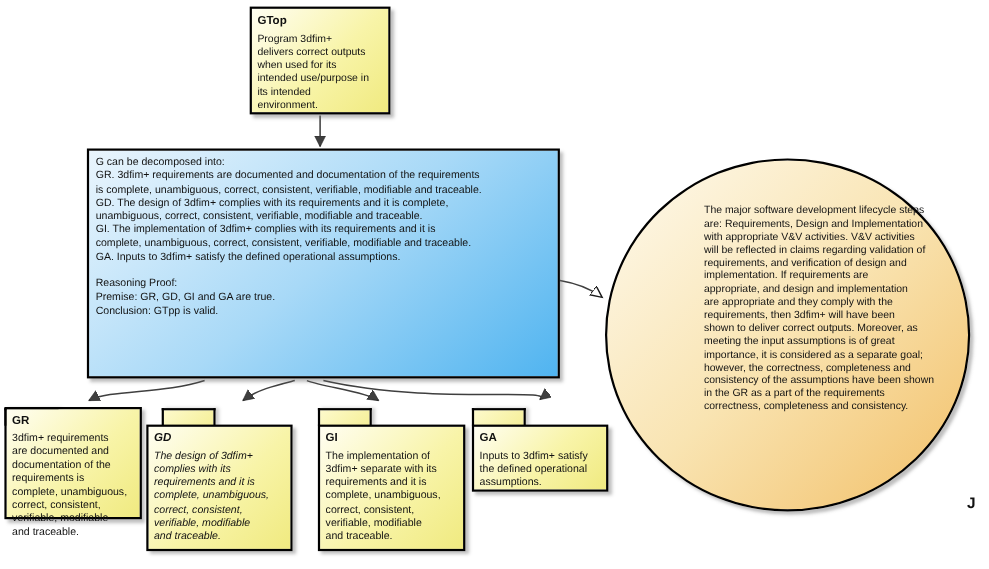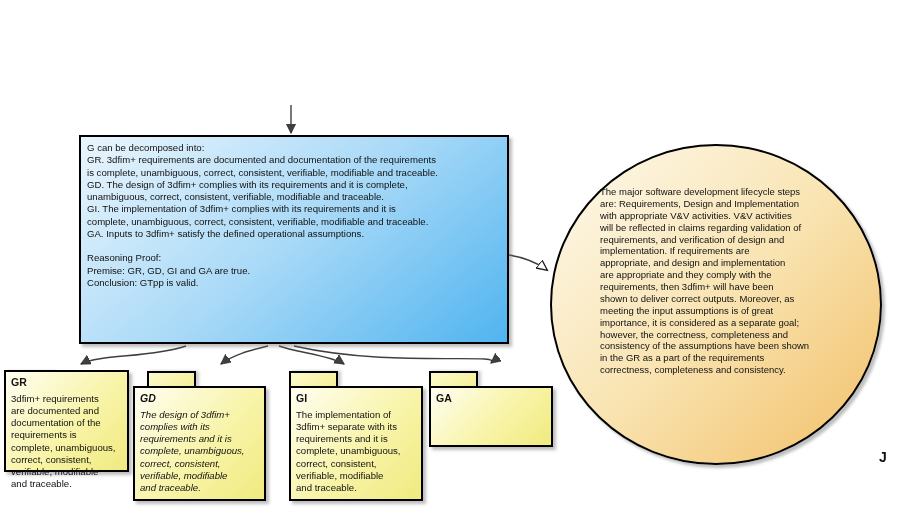--- a/index.html
+++ b/index.html
@@ -19,21 +19,21 @@
        border:2px solid var(--node-border,#000);border-bottom:none;
        background:linear-gradient(135deg,var(--tab-light,#FDFACC),var(--tab-dark,#F5EF98));
        box-shadow:3px 0 3px rgba(110,110,110,.35);}
   #gtop{left:227px;top:6px;width:128px;height:98px;padding:5px 5px;}
   #gtop .node-text{font-size:9.5px;}
   #stop{left:79px;top:135px;width:430px;height:209px;padding:5px 6px;
         background:linear-gradient(140deg,var(--strategy-light,#EAF5FD) 0%,#A8D9F7 50%,var(--strategy-dark,#50B4F0) 100%);}
   #jtop{left:550px;top:144px;width:332px;height:321px;border-radius:50%;
         background:linear-gradient(135deg,var(--justification-light,#FEFAEE) 0%,#F9E4B2 50%,var(--justification-dark,#F2BF67) 100%);}
   #jtop-inner{position:absolute;left:48px;top:40px;width:266px;}
-  #jtop-inner .node-text{font-size:9.5px;line-height:1.25;}
+  #jtop-inner .node-text{font-size:9.5px;line-height:1.25;margin-left:40px;}
   #gr-tab{left:4px;top:371px;}    #gr{left:4px;top:370px;width:125px;height:102px;}
   #gd-tab{left:147px;top:371px;}  #gd{left:133px;top:386px;width:133px;height:115px;font-style:italic;}
   #gi-tab{left:289px;top:371px;}  #gi{left:289px;top:386px;width:134px;height:115px;}
   #ga-tab{left:429px;top:371px;}  #ga{left:429px;top:386px;width:124px;height:61px;}
   .goal-module{padding:4px 5px;}
   #corner-j{position:absolute;left:879px;top:449px;font-weight:bold;font-size:14px;}
   #connectors{position:absolute;left:0;top:0;pointer-events:none;}
   .connector{fill:none;stroke:var(--connector,#3F3F3F);stroke-width:1.4px;}
   .arrowhead-solid{fill:var(--connector,#3F3F3F);stroke:#1a1a1a;stroke-width:.5;}
   .arrowhead-hollow{fill:#ffffff;stroke:#1a1a1a;stroke-width:1.3;}
@@ -53,20 +53,29 @@
       </marker>
     </defs>
     <path class="connector" d="M291,105 L291,133" marker-end="url(#mSolid)"></path>
     <path class="connector" d="M186,346 C150,358 100,354 81,364" marker-end="url(#mSolid)"></path>
     <path class="connector" d="M268,346 C252,350 234,354 221,364" marker-end="url(#mSolid)"></path>
     <path class="connector" d="M279,346 C295,352 332,356 344,364" marker-end="url(#mSolid)"></path>
     <path class="connector" d="M294,346 C390,368 505,352 491,363" marker-end="url(#mSolid)"></path>
     <path class="connector" d="M509,255 C527,258 539,264 547,270" marker-end="url(#mHollow)"></path>
   </svg>
 
+  <div id="gtop" class="node goal">
+    <div class="node-title">GTop</div>
+    <div class="node-text">Program 3dfim+
+delivers correct outputs
+when used for its
+intended use/purpose in
+its intended
+environment.</div>
+  </div>
 
   <div id="stop" class="node">
     <div class="node-text">G can be decomposed into:
 GR. 3dfim+ requirements are documented and documentation of the requirements
 is complete, unambiguous, correct, consistent, verifiable, modifiable and traceable.
 GD. The design of 3dfim+ complies with its requirements and it is complete,
 unambiguous, correct, consistent, verifiable, modifiable and traceable.
 GI. The implementation of 3dfim+ complies with its requirements and it is
 complete, unambiguous, correct, consistent, verifiable, modifiable and traceable.
 GA. Inputs to 3dfim+ satisfy the defined operational assumptions.
@@ -130,17 +139,20 @@
 requirements and it is
 complete, unambiguous,
 correct, consistent,
 verifiable, modifiable
 and traceable.</div>
   </div>
 
   <div id="ga-tab" class="tab"></div>
   <div id="ga" class="node goal goal-module">
     <div class="node-title">GA</div>
+    <div class="node-text">Inputs to 3dfim+ satisfy
+the defined operational
+assumptions.</div>
   </div>
 
   <div id="corner-j">J</div>
 
 </div>
 
 </body></html>

